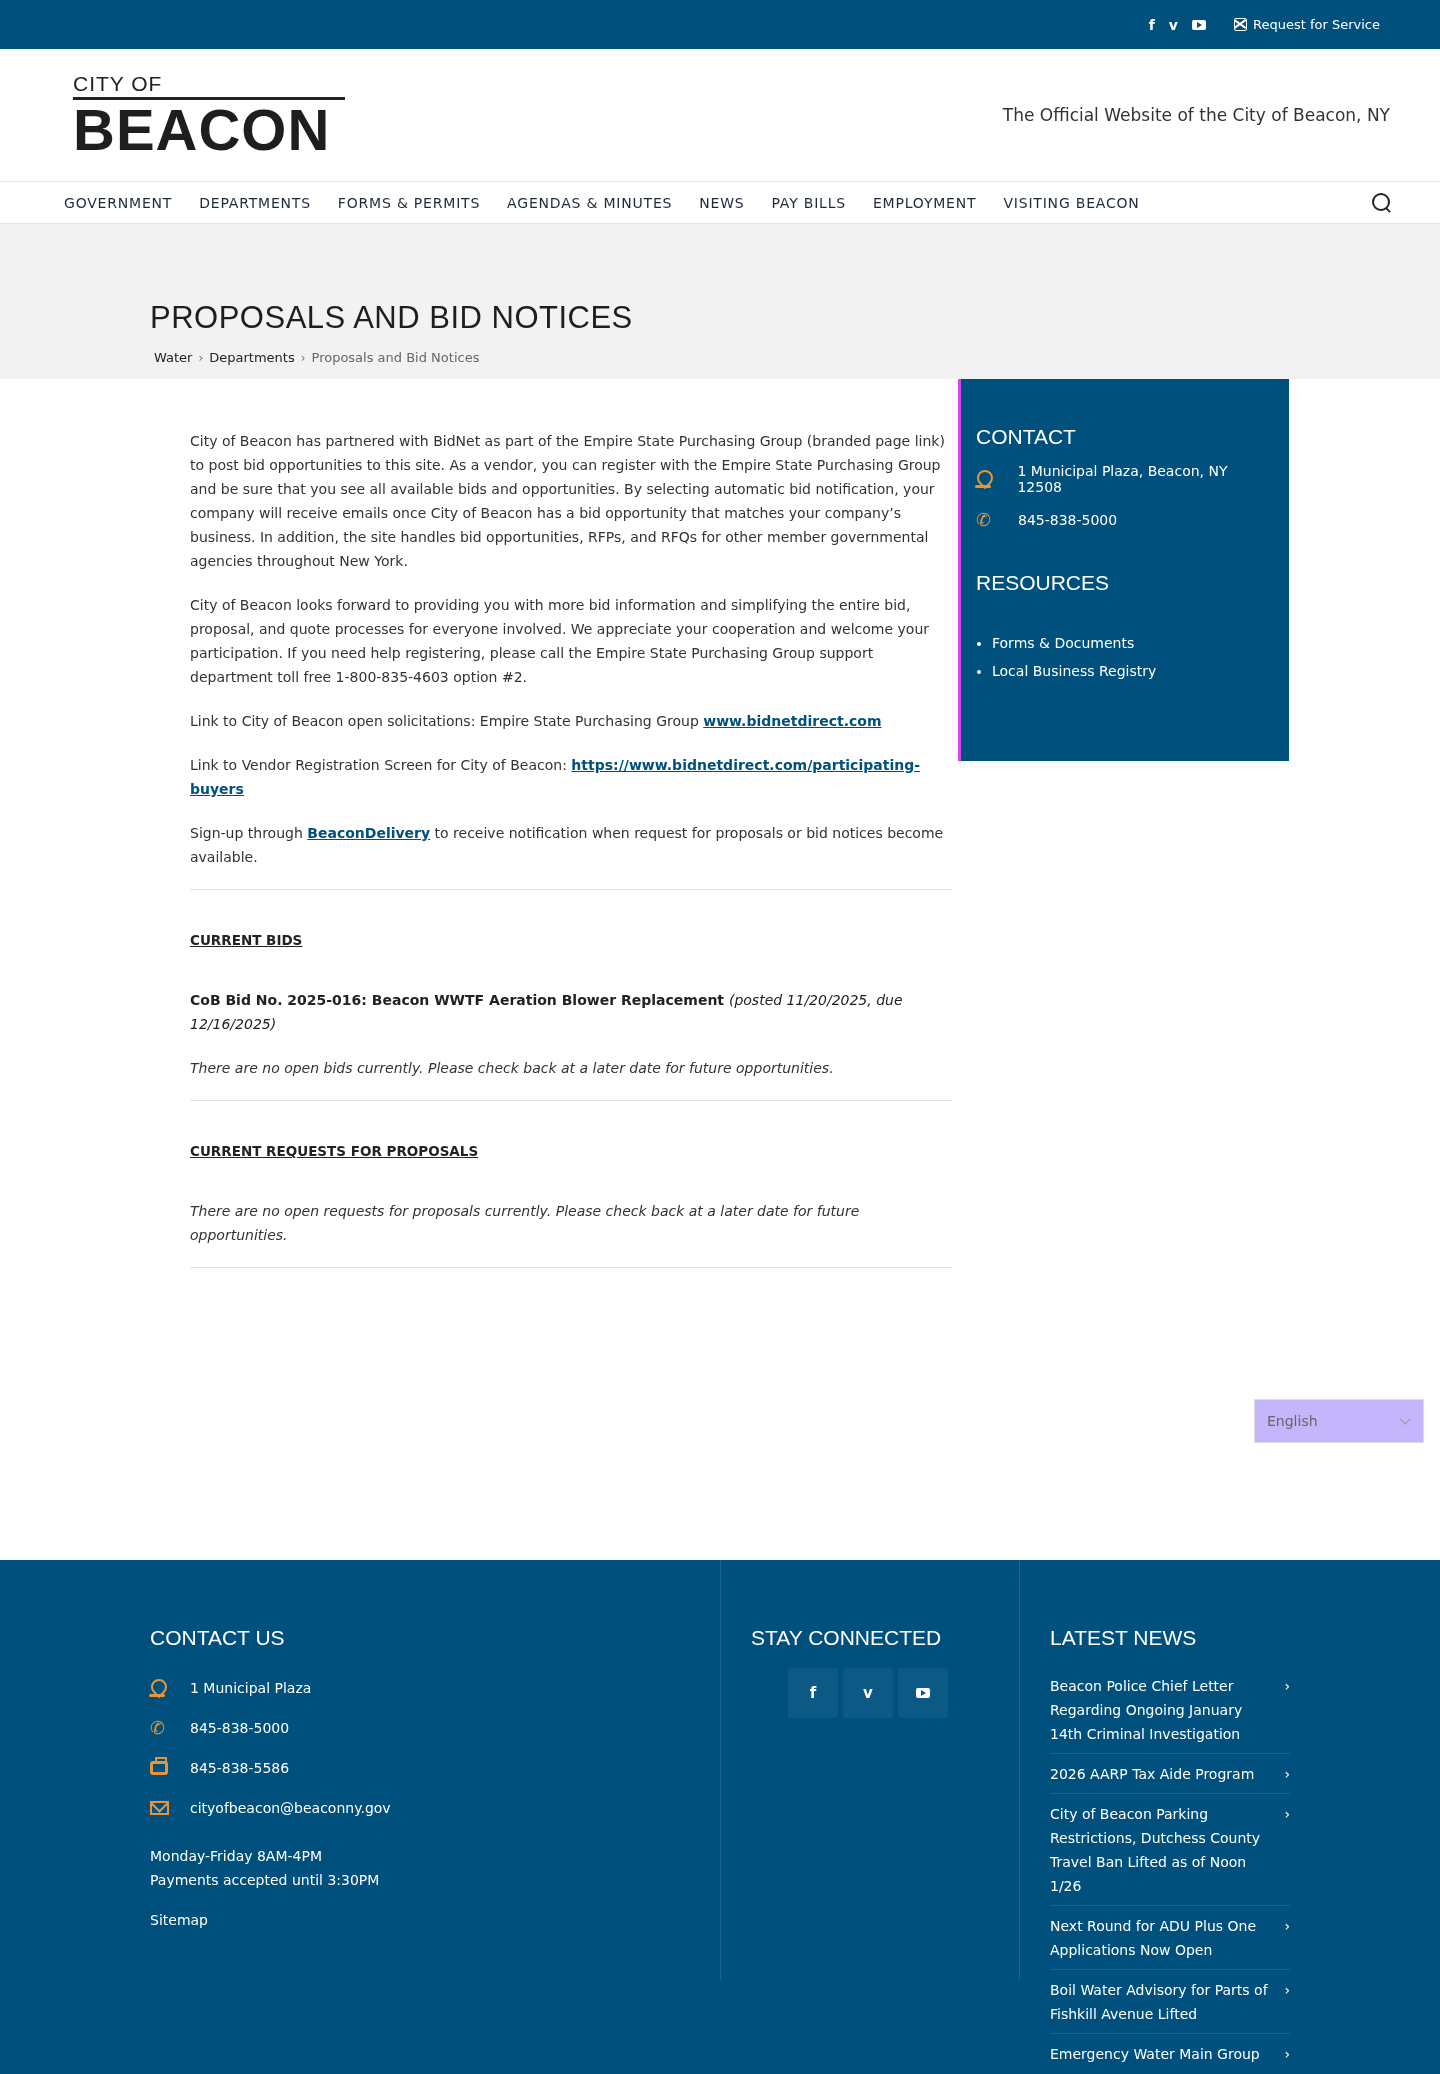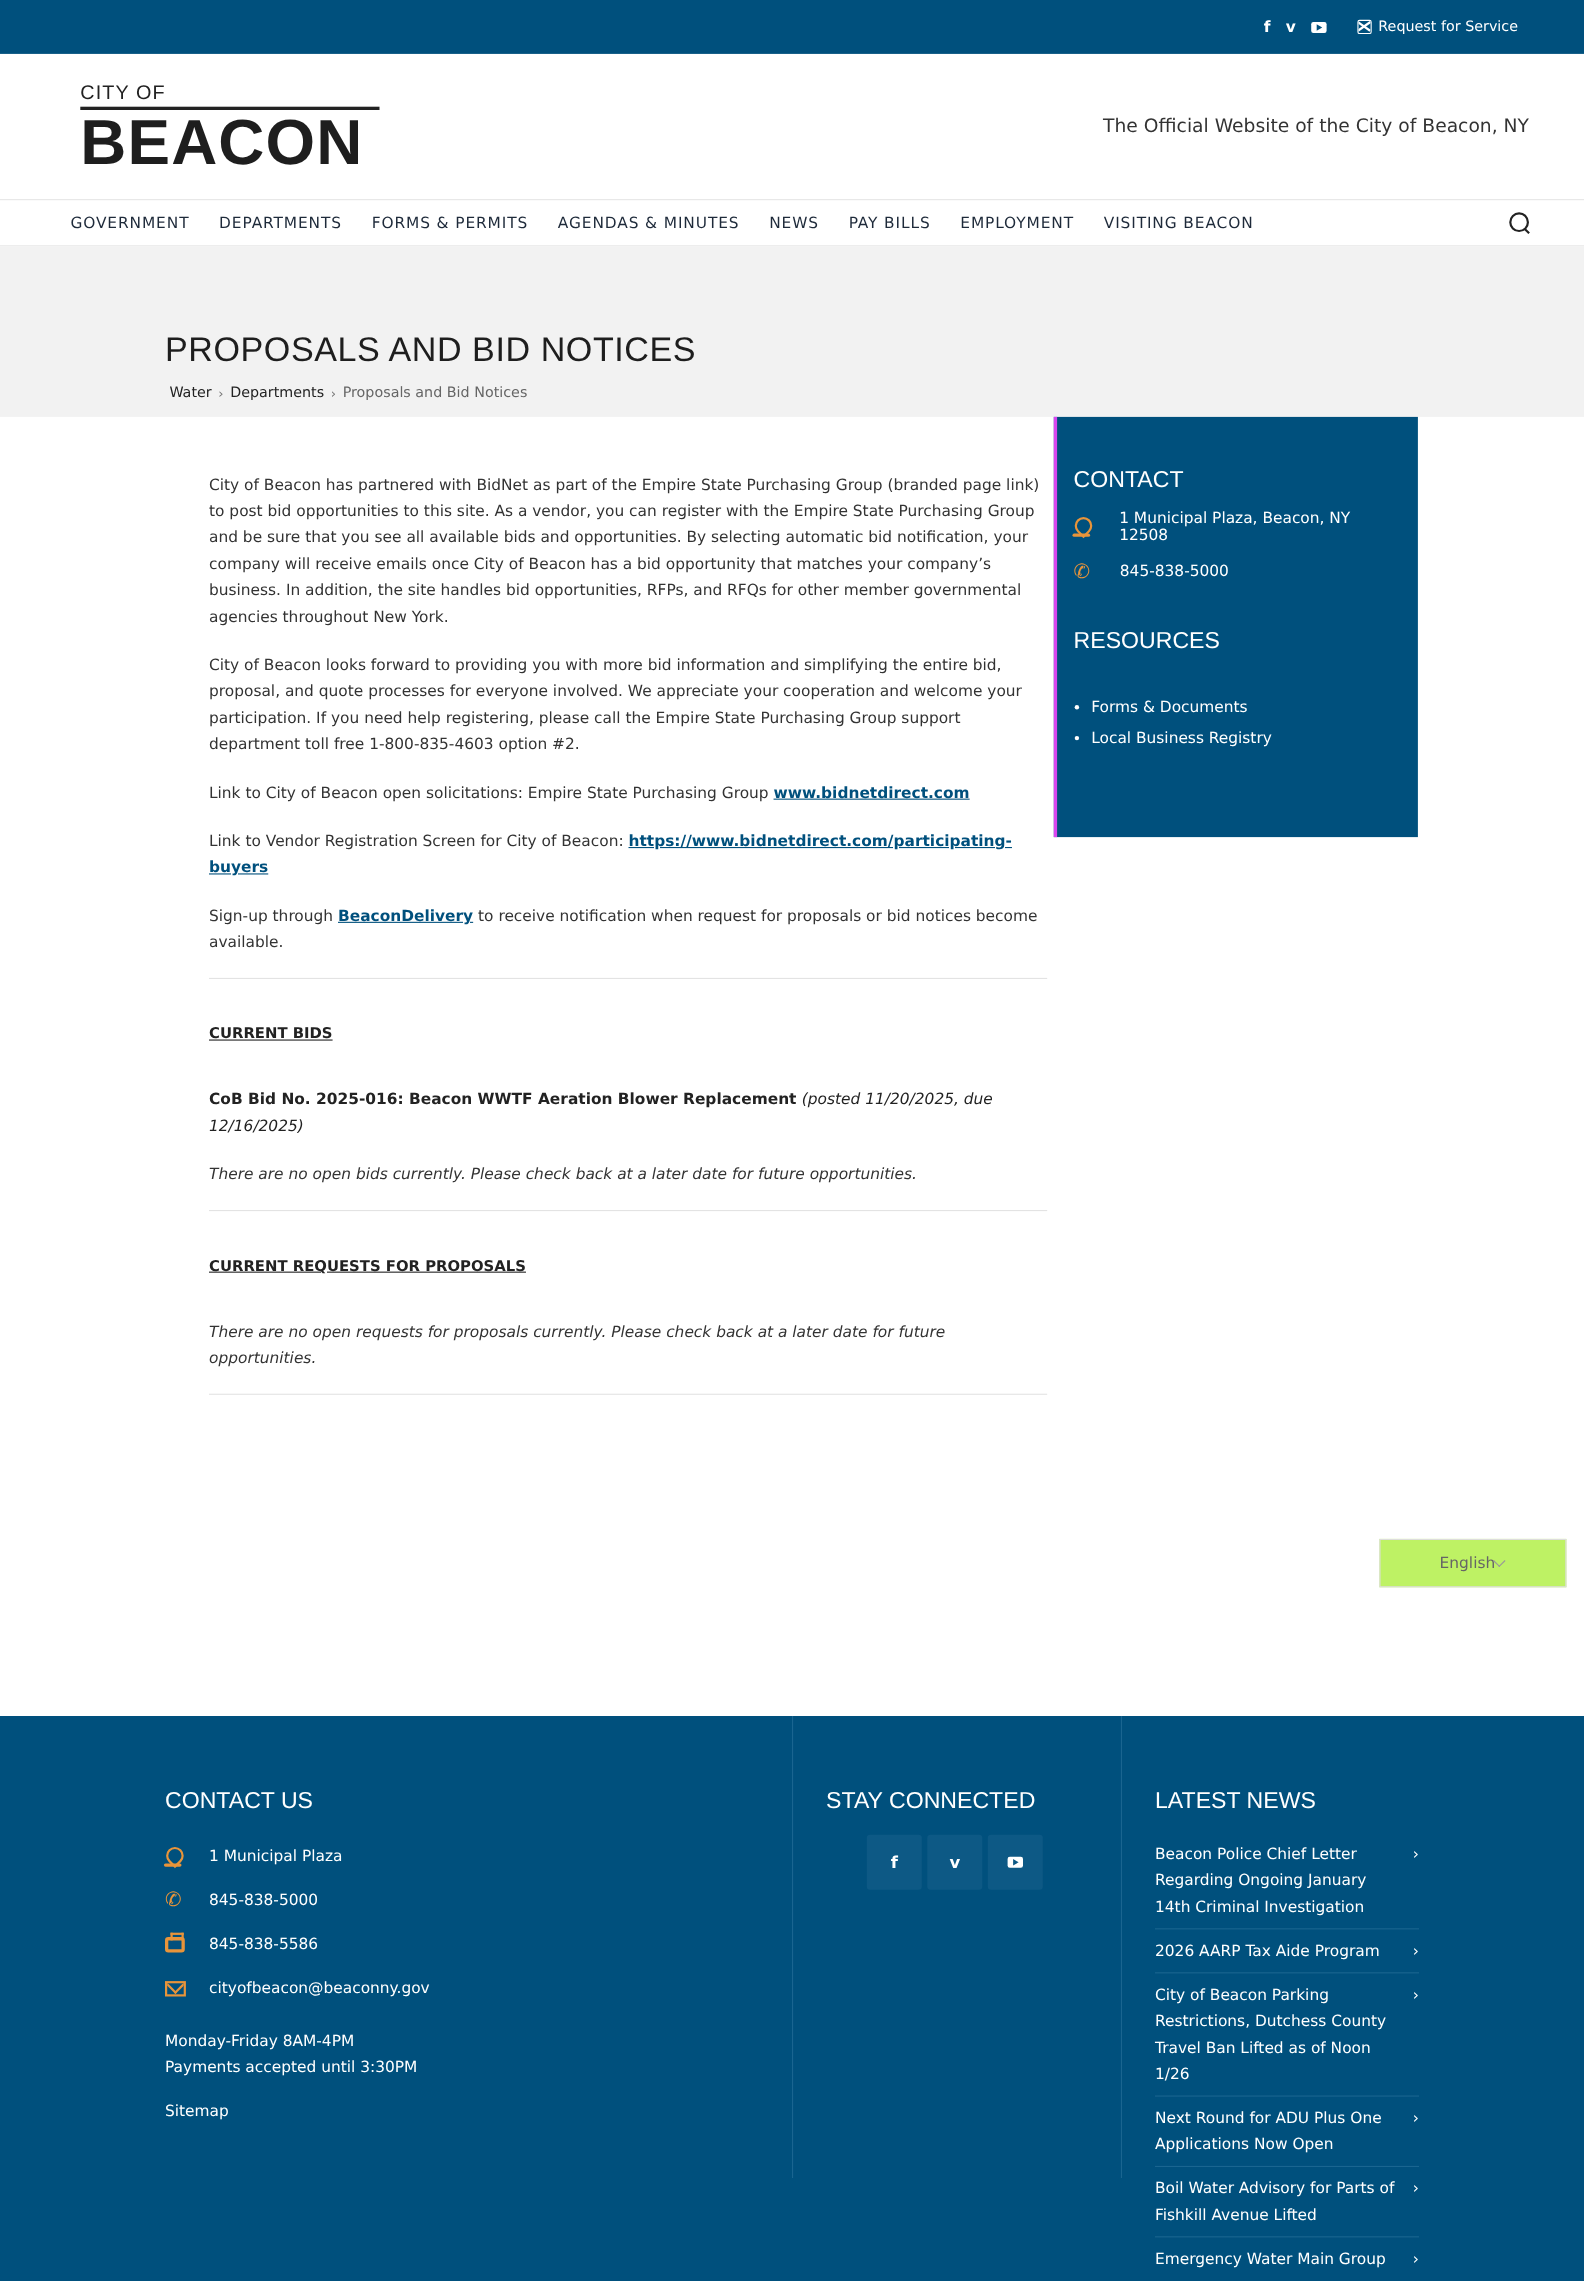--- a/index.html
+++ b/index.html
@@ -15,21 +15,21 @@
   .topbar .yt::after { content: ""; position: absolute; left: 5px; top: 2px; border-left: 5px solid #00507d; border-top: 3px solid transparent; border-bottom: 3px solid transparent; }
   .req { display: flex; align-items: center; gap: 6px; color: #fff; font-size: 13px; }
   .req .envbox { width: 13px; height: 13px; border: 1.5px solid #fff; border-radius: 2px; position: relative; overflow: hidden; }
   .req .envbox::before, .req .envbox::after { content: ""; position: absolute; left: -2px; top: 4px; width: 14px; height: 1.5px; background: #fff; }
   .req .envbox::before { transform: rotate(35deg); }
   .req .envbox::after { transform: rotate(-35deg); }
 
   
   .header { height: 133px; display: flex; align-items: center; justify-content: space-between; padding: 0 50px 0 73px; border-bottom: 1px solid #e6e6e6; }
   .logo { width: 272px; }
-  .logo .city { font-family: "Liberation Sans", sans-serif; font-size: 18px; letter-spacing: 1px; color: #222; line-height: 20px; }
+  .logo .city { font-family: "Liberation Sans", sans-serif; font-size: 21px; letter-spacing: 1px; color: #222; line-height: 20px; }
   .logo .rule { height: 3px; background: #222; margin: 3px 0 4px; }
   .logo .beacon { font-family: "Liberation Sans", sans-serif; font-weight: bold; font-size: 58px; line-height: 52px; color: #1e1e1e; letter-spacing: 1px; }
   .tagline { font-size: 17px; color: #333; }
 
   
   .nav { height: 42px; display: flex; align-items: center; padding: 0 48px 0 64px; border-bottom: 1px solid #e6e6e6; }
   .nav ul { list-style: none; display: flex; gap: 0; flex: 1; }
   .nav li { font-size: 14px; letter-spacing: 0.8px; color: #1e2a3a; margin-right: 27px; font-weight: 500; }
   .search-icon { width: 20px; height: 20px; position: relative; }
   .search-icon::before { content: ""; position: absolute; width: 14px; height: 14px; border: 2px solid #222; border-radius: 50%; left: 0; top: 0; }
@@ -62,21 +62,21 @@
 
   .pin-icon { width: 14px; height: 18px; position: relative; }
   .pin-icon::before { content: ""; position: absolute; left: 1px; top: 0; width: 12px; height: 12px; border-radius: 50% 50% 50% 0; transform: rotate(-45deg); border: 2.5px solid #e8943a; }
   .pin-icon::after { content: ""; position: absolute; left: -1px; bottom: 0; width: 16px; height: 3px; background: #e8943a; border-radius: 2px; }
   .phone-icon { color: #e8943a; font-size: 18px; line-height: 18px; }
   .printer-icon { width: 18px; height: 14px; border: 3px solid #e8943a; border-radius: 3px; position: relative; }
   .printer-icon::before { content: ""; position: absolute; left: 2px; top: -7px; width: 8px; height: 5px; border: 2px solid #e8943a; border-bottom: 0; }
   .mail-icon { width: 19px; height: 14px; border: 2px solid #e8943a; position: relative; overflow: hidden; }
   .mail-icon::before { content: ""; position: absolute; left: 1px; top: -6px; width: 11px; height: 11px; border-right: 2px solid #e8943a; border-bottom: 2px solid #e8943a; transform: rotate(45deg); }
 
-  .lang-select { position: absolute; left: 1254px; top: 1020px; width: 170px; height: 44px; border: 1px solid #ddd; background: #bef264; display: flex; align-items: center; justify-content: center; padding: 0 14px 0 12px; font-size: 14px; color: #666; }
+  .lang-select { position: absolute; left: 1254px; top: 1020px; width: 170px; height: 44px; border: 1px solid #ddd; background: #c4b5fd; display: flex; align-items: center; justify-content: space-between; padding: 0 14px 0 12px; font-size: 14px; color: #666; }
   .chev-down { width: 8px; height: 8px; border-right: 1.5px solid #999; border-bottom: 1.5px solid #999; transform: rotate(45deg); margin-top: -4px; }
 
   
   .footer { background: #00507d; color: #fff; height: 560px; display: flex; padding: 0 150px; position: relative; margin-top: 45px; }
   .f-col h3 { font-family: "Liberation Sans", sans-serif; font-size: 21px; font-weight: normal; margin-bottom: 18px; }
   .f-contact { width: 570px; padding-top: 66px; }
   .f-row { display: flex; align-items: center; font-size: 14px; height: 40px; }
   .f-row .ic { width: 40px; display: flex; align-items: center; }
   .f-hours { margin-top: 16px; font-size: 14px; line-height: 24px; }
   .f-sitemap { display: block; margin-top: 20px; font-size: 14px; }

